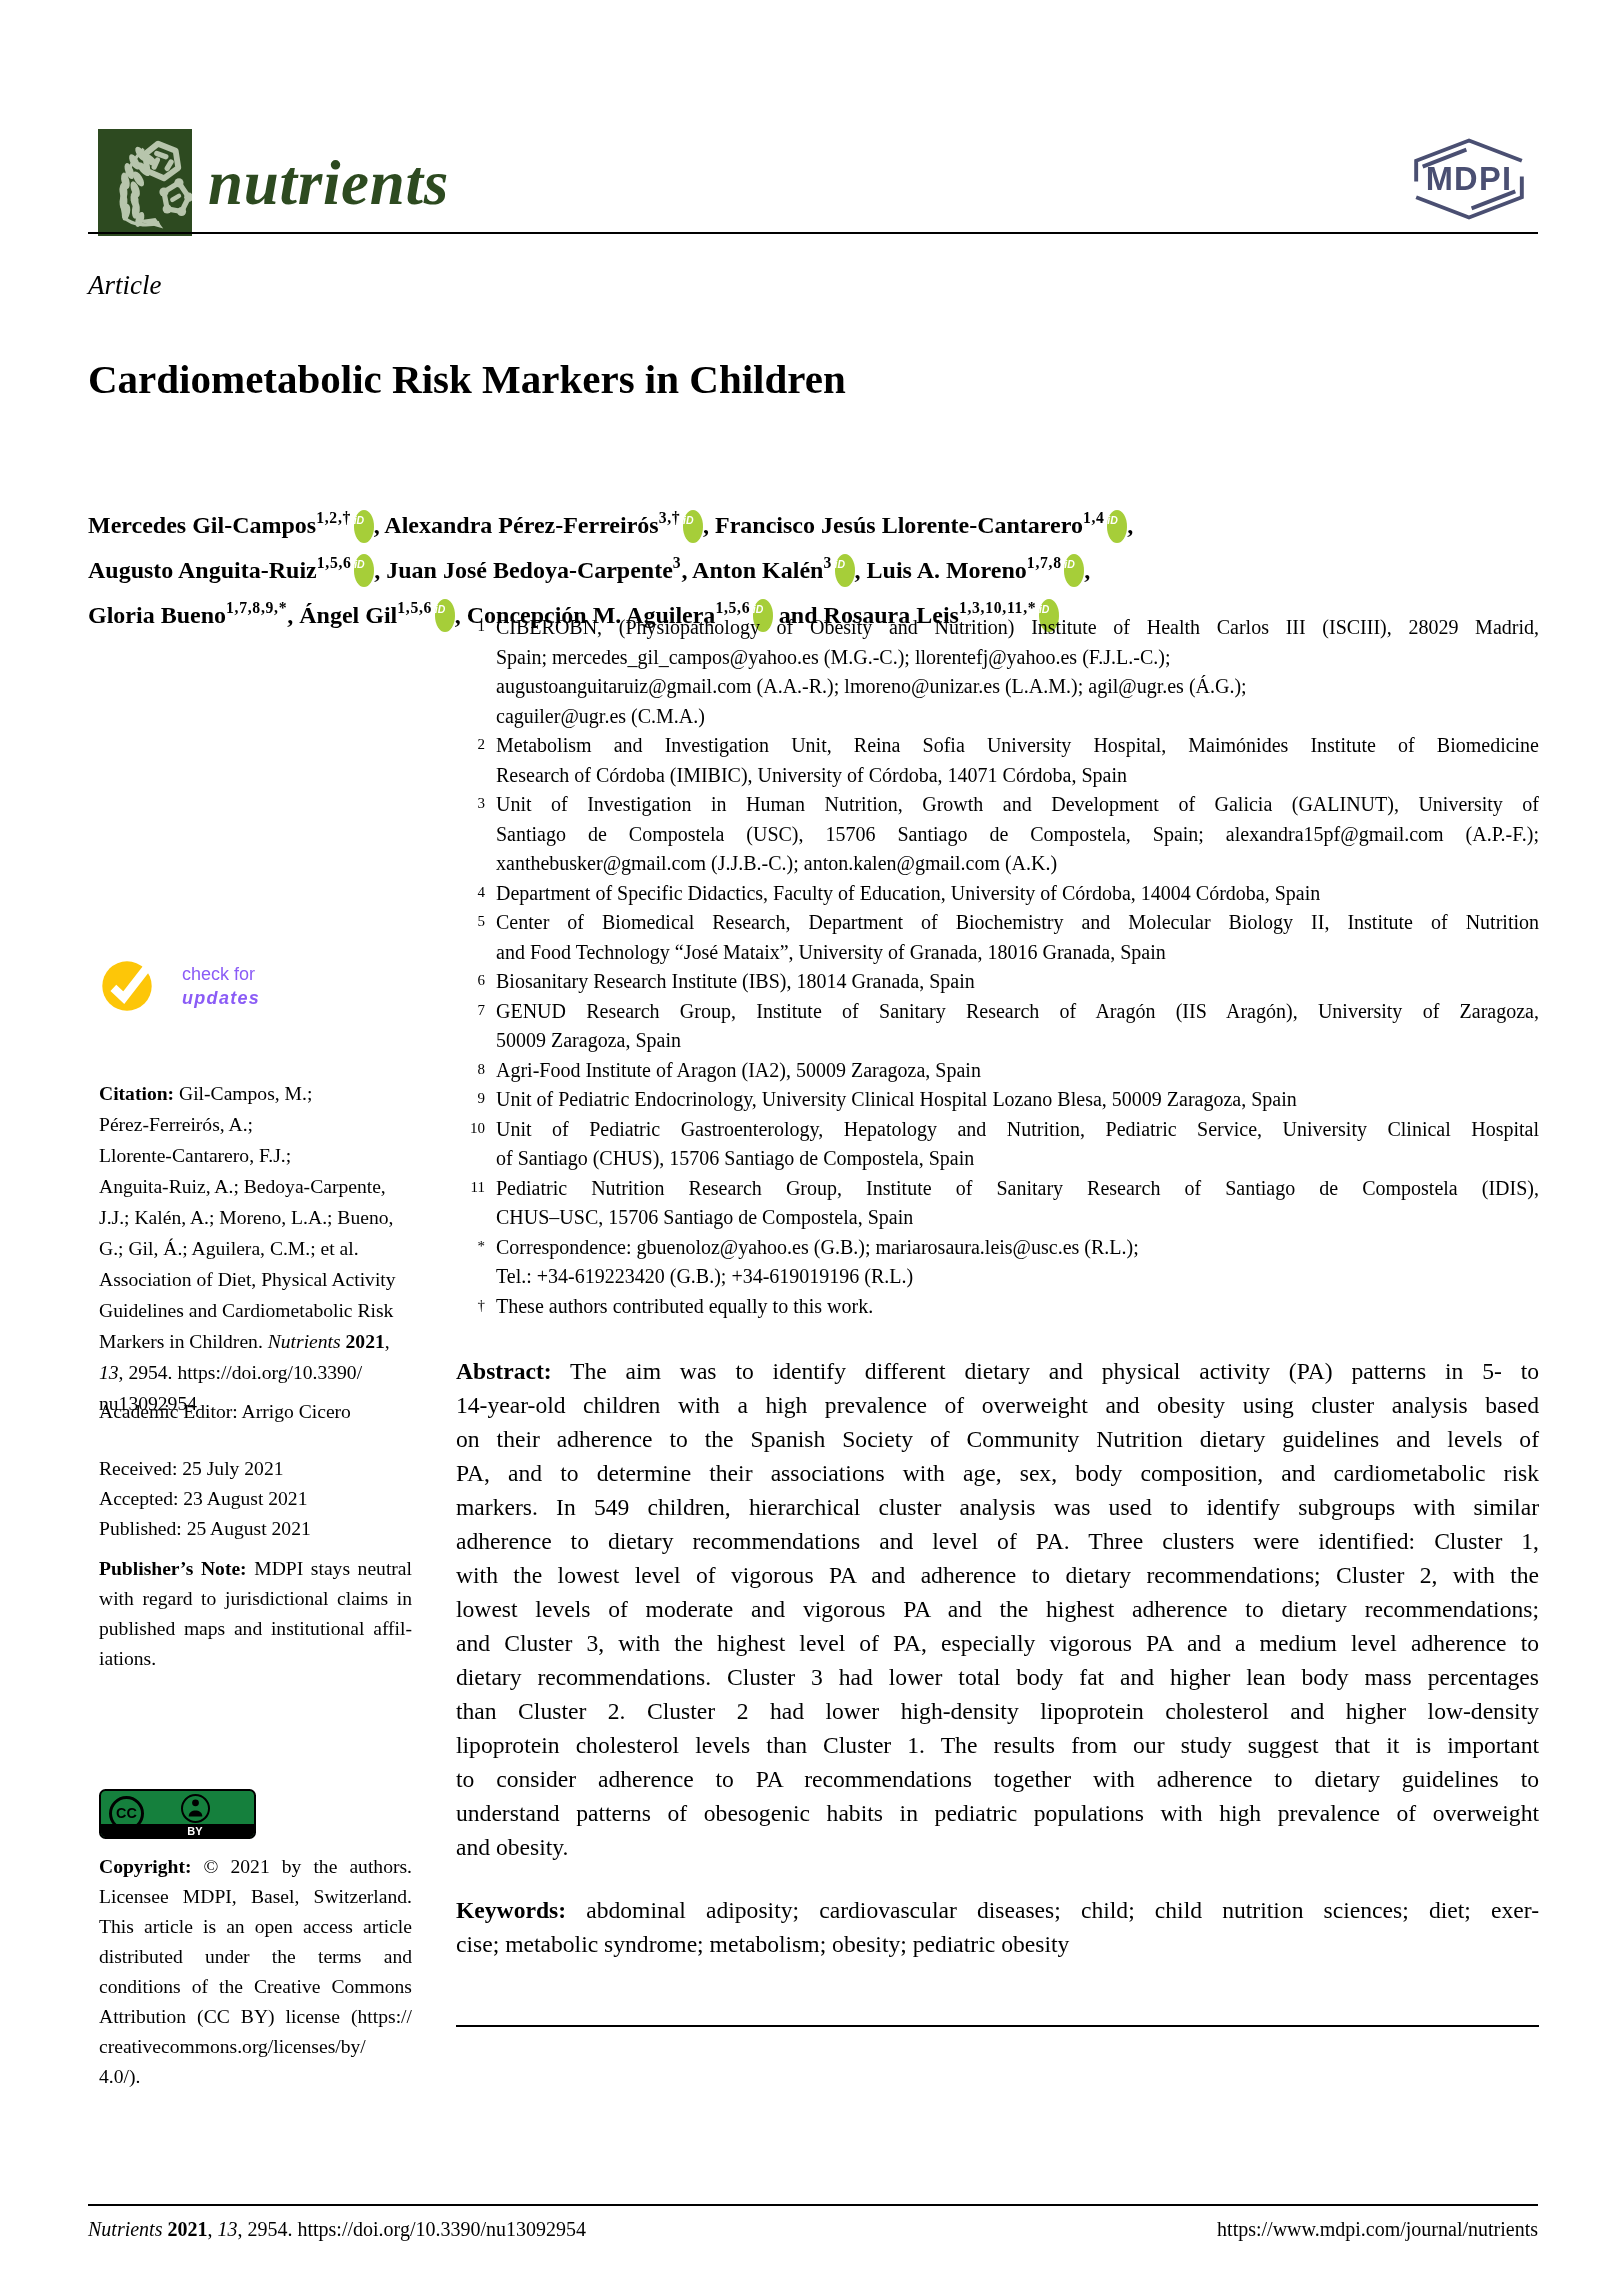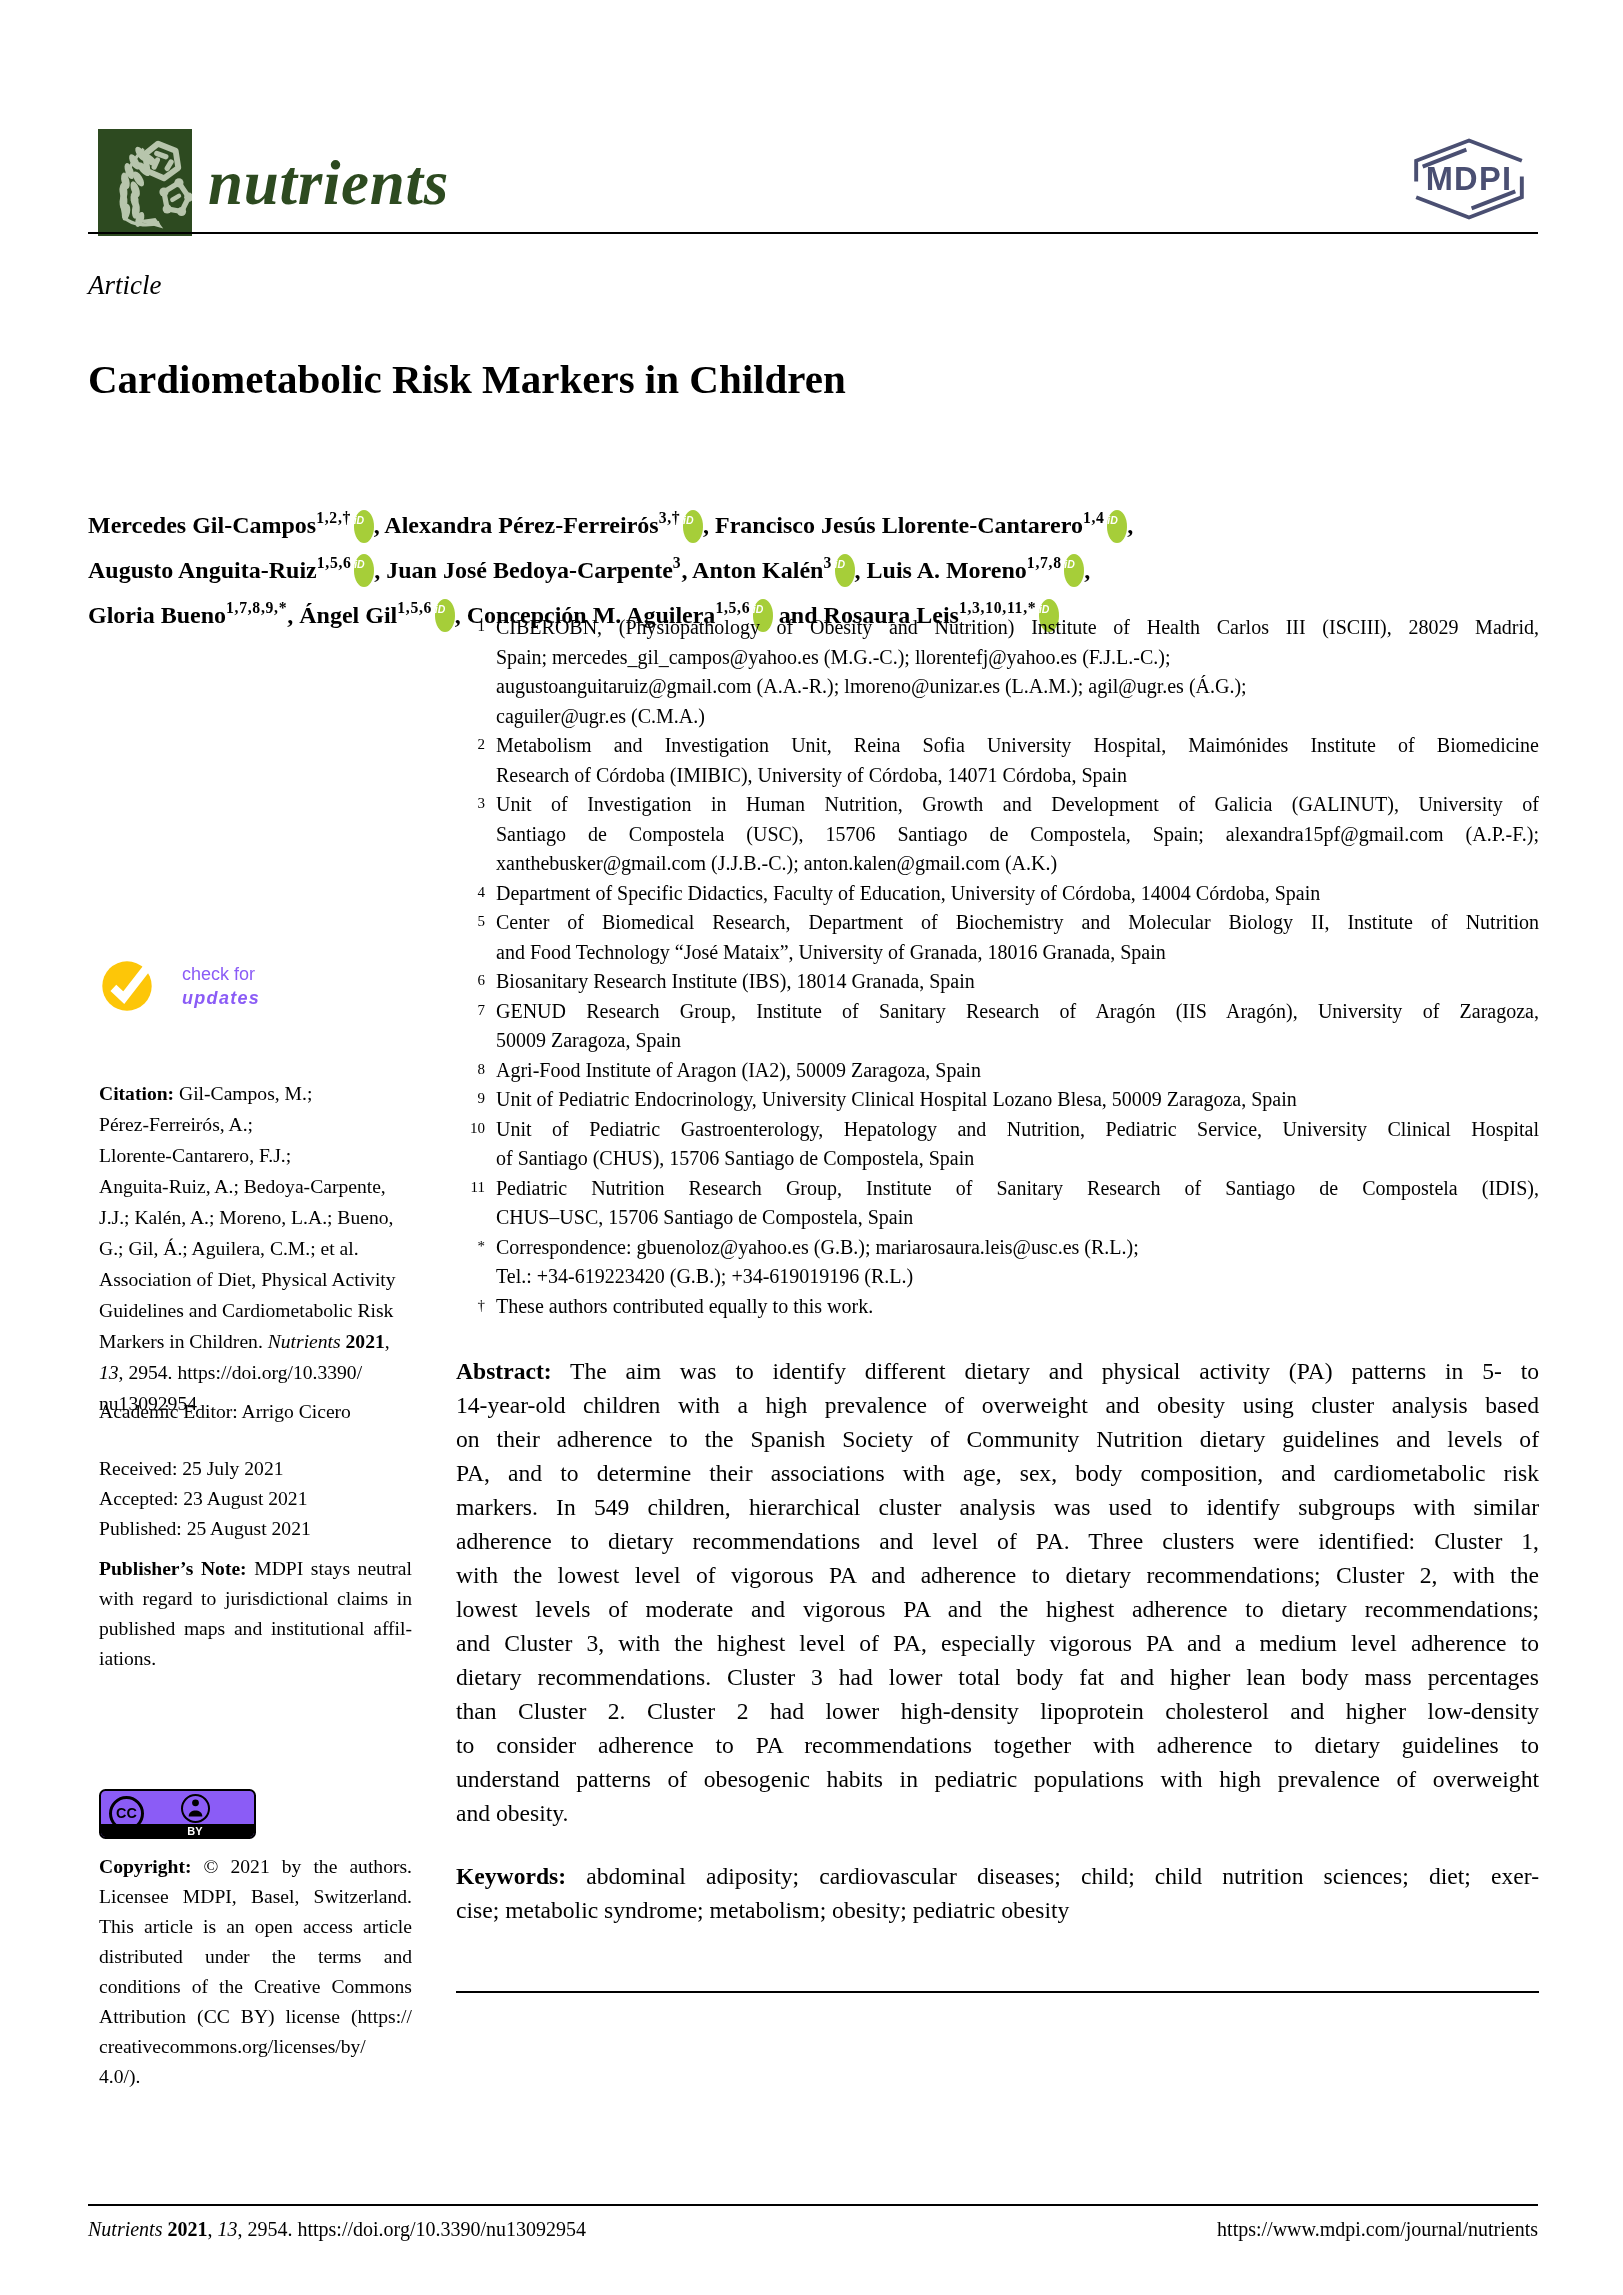--- a/index.html
+++ b/index.html
@@ -32,21 +32,21 @@
   .keywords{margin:29px 0 0 0;font-size:23.6px;line-height:34px;}
   .mid-rule{margin-top:64px;width:100%;height:2px;background:#000;}
   
   .side{position:absolute;left:99px;width:313px;font-size:19.6px;line-height:31px;}
   .chk{position:absolute;left:101px;top:960px;display:flex;align-items:center;cursor:pointer;}
   .chk-txt{margin-left:29px;font-family:"Liberation Sans","DejaVu Sans",sans-serif;font-size:18px;
            line-height:24px;color:#8b5cf6;}
   .chk-txt .b2{font-weight:bold;letter-spacing:1.3px;font-style:italic;}
   .dates{line-height:30px;}
   .ccbadge{position:absolute;left:99px;top:1789px;width:153px;height:46px;border:2.6px solid #000;
-           border-radius:6.5px;background:#8b5cf6;overflow:hidden;cursor:pointer;}
+           border-radius:6.5px;background:#15803d;overflow:hidden;cursor:pointer;}
   .ccband{position:absolute;left:0;bottom:0;width:100%;height:13px;background:#000;}
   .ccby{position:absolute;left:77px;bottom:-1.3px;width:34px;text-align:center;color:#fff;
         font-family:"Liberation Sans",sans-serif;font-weight:bold;font-size:11px;line-height:14.4px;}
   .cccircle{position:absolute;left:7.9px;top:4.6px;width:29px;height:29px;border:3.3px solid #000;border-radius:50%;
             display:flex;align-items:center;justify-content:center;font-family:"Liberation Sans",sans-serif;
             font-weight:bold;font-size:14.4px;color:#000;}
   .pcircle{position:absolute;left:80px;top:3.3px;width:25px;height:25px;border:2.6px solid #000;border-radius:50%;}
   
   .footer-left{position:absolute;left:88px;top:2218px;font-size:20px;}
   .footer-right{position:absolute;right:85px;top:2218px;font-size:20px;}
@@ -239,20 +239,21 @@
       <span class="ln jl">14-year-old children with a high prevalence of overweight and obesity using cluster analysis based</span>
       <span class="ln jl">on their adherence to the Spanish Society of Community Nutrition dietary guidelines and levels of</span>
       <span class="ln jl">PA, and to determine their associations with age, sex, body composition, and cardiometabolic risk</span>
       <span class="ln jl">markers. In 549 children, hierarchical cluster analysis was used to identify subgroups with similar</span>
       <span class="ln jl">adherence to dietary recommendations and level of PA. Three clusters were identified: Cluster 1,</span>
       <span class="ln jl">with the lowest level of vigorous PA and adherence to dietary recommendations; Cluster 2, with the</span>
       <span class="ln jl">lowest levels of moderate and vigorous PA and the highest adherence to dietary recommendations;</span>
       <span class="ln jl">and Cluster 3, with the highest level of PA, especially vigorous PA and a medium level adherence to</span>
       <span class="ln jl">dietary recommendations. Cluster 3 had lower total body fat and higher lean body mass percentages</span>
       <span class="ln jl">than Cluster 2. Cluster 2 had lower high-density lipoprotein cholesterol and higher low-density</span>
+      <span class="ln jl">lipoprotein cholesterol levels than Cluster 1. The results from our study suggest that it is important</span>
       <span class="ln jl">to consider adherence to PA recommendations together with adherence to dietary guidelines to</span>
       <span class="ln jl">understand patterns of obesogenic habits in pediatric populations with high prevalence of overweight</span>
       <span class="ln">and obesity.</span>
     </p>
 
     <p class="keywords">
       <span class="ln jl"><b>Keywords:</b><span> abdominal adiposity; cardiovascular diseases; child; child nutrition sciences; diet; exer-</span></span>
       <span class="ln">cise; metabolic syndrome; metabolism; obesity; pediatric obesity</span>
     </p>
 

